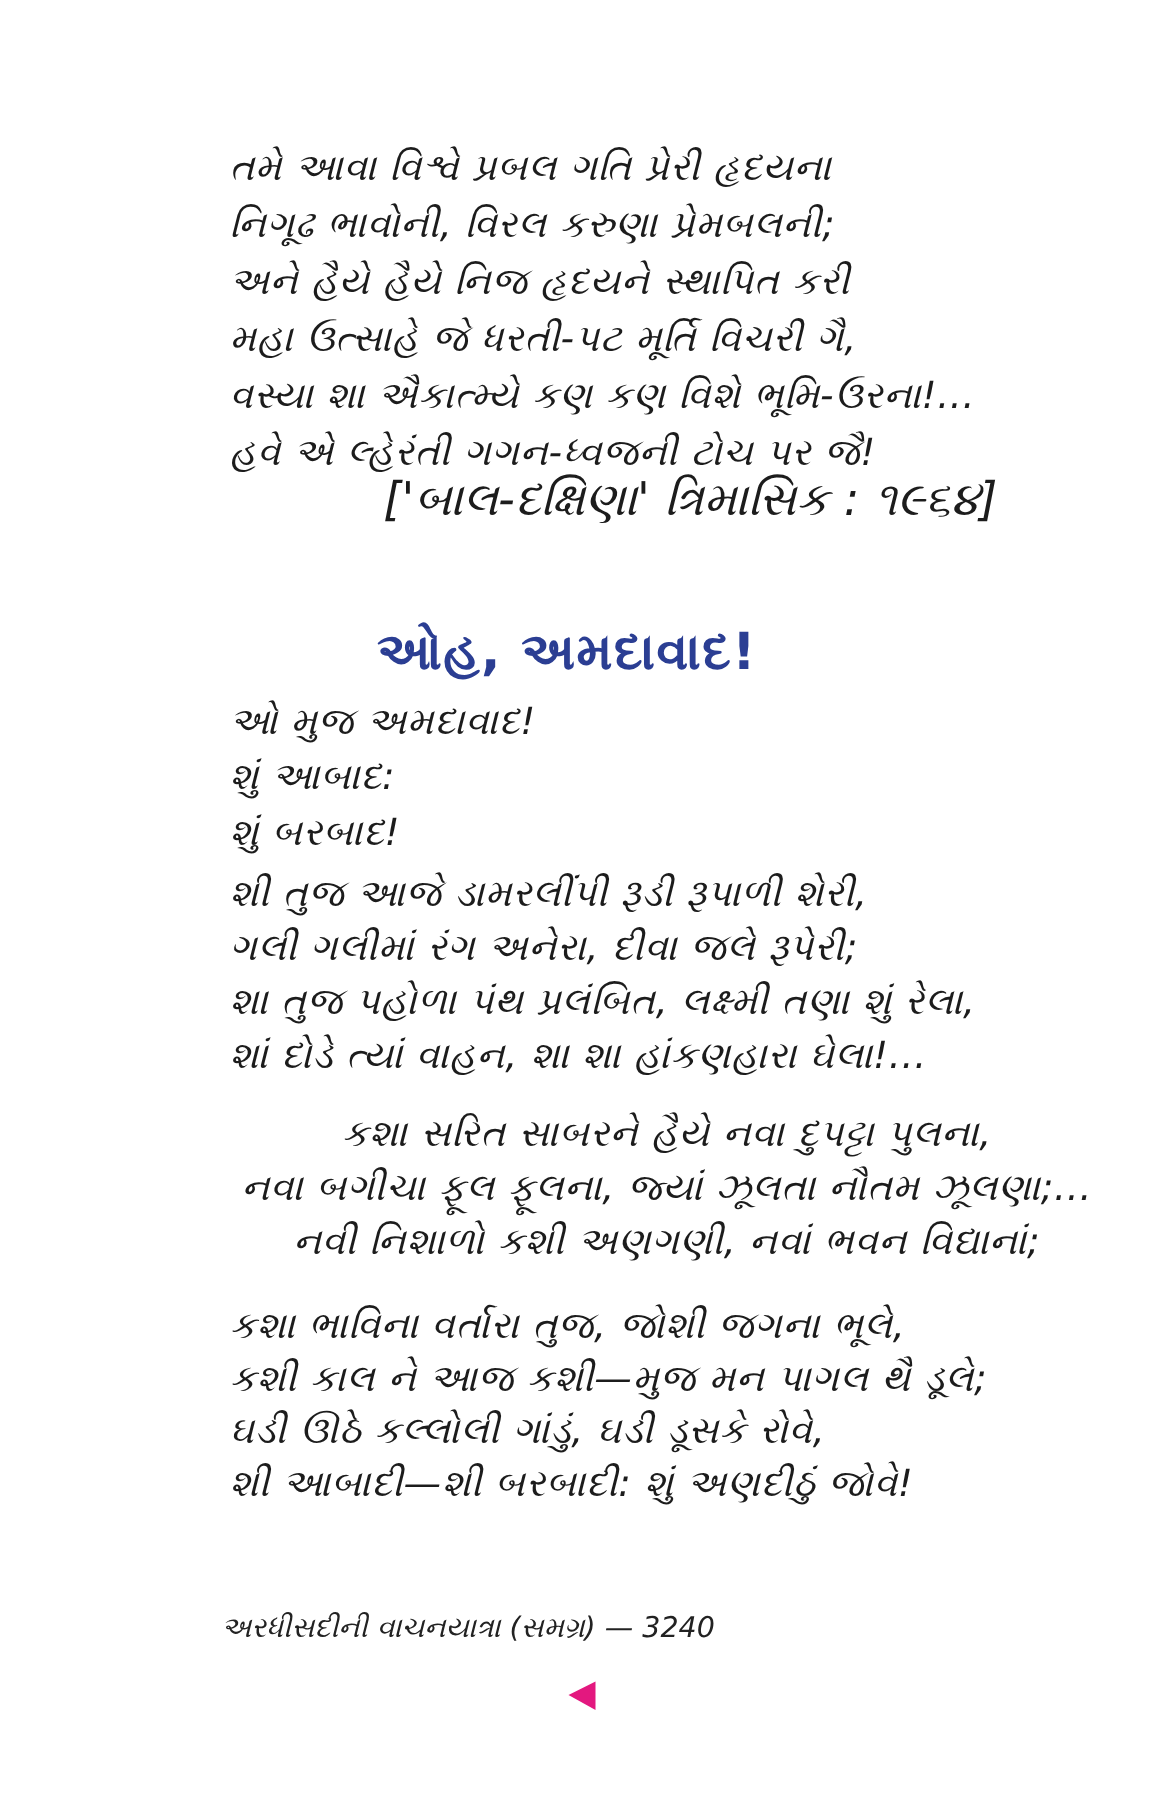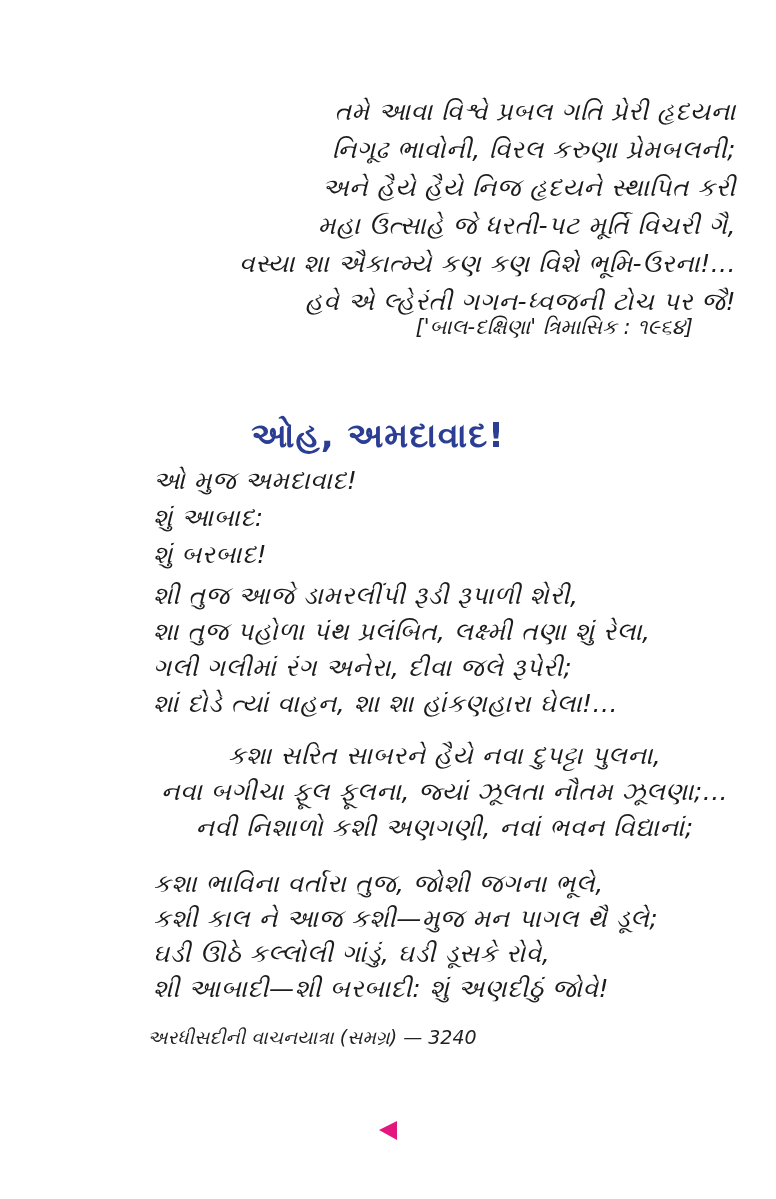--- a/index.html
+++ b/index.html
@@ -28,57 +28,56 @@
     white-space:nowrap;
     letter-spacing:0.5px;
   }
   .citation{
     position:absolute;
     top:315px;
     left:0;
     width:665px;
     text-align:right;
     font-style:italic;
-    font-size:21px;
+    font-size:31px;
     white-space:nowrap;
-    padding-left:28px;
   }
   .poem-title{
     position:absolute;
     top:392px;
     left:0;
     width:756px;
     text-align:center;
     font-weight:bold;
     font-size:34px;
     color:var(--title-color);
     letter-spacing:1px;
   }
   .page-footer{
     position:absolute;
-    top:1026px;
+    top:1074px;
     left:0;
     width:624px;
     text-align:center;
     font-style:italic;
     font-size:19px;
     color:#222222;
   }
   .back-tri{
     position:absolute;
     left:379px;
     top:1121px;
     width:0;height:0;
     border-top:9px solid transparent;
     border-bottom:10px solid transparent;
     border-right:18px solid var(--accent-pink);
     cursor:pointer;
   }
   #s1{top:93px;}
-  #s1 .poem-line{line-height:38px;text-align:right;}
+  #s1 .poem-line{line-height:38px;}
   #s2{top:462px;}
   #s3{top:578px;}
   #s3 .poem-line{line-height:36px;}
   #s4{top:738px;text-align:center;}
   #s4 .poem-line{line-height:36px;}
   #s5{top:866px;}
   #s5 .poem-line{line-height:35px;}
 </style>
 </head>
 <body>
@@ -99,22 +98,22 @@
   <h1 class="poem-title">ઓહ, અમદાવાદ!</h1>
 
   <div class="poem-block" id="s2">
     <div class="poem-line">ઓ મુજ અમદાવાદ!</div>
     <div class="poem-line">શું આબાદ:</div>
     <div class="poem-line">શું બરબાદ!</div>
   </div>
 
   <div class="poem-block" id="s3">
     <div class="poem-line">શી તુજ આજે ડામરલીંપી રૂડી રૂપાળી શેરી,</div>
+    <div class="poem-line">ગલી ગલીમાં રંગ અનેરા, દીવા જલે રૂપેરી;</div>
     <div class="poem-line">શા તુજ પહોળા પંથ પ્રલંબિત, લક્ષ્મી તણા શું રેલા,</div>
-    <div class="poem-line">ગલી ગલીમાં રંગ અનેરા, દીવા જલે રૂપેરી;</div>
     <div class="poem-line">શાં દોડે ત્યાં વાહન, શા શા હાંકણહારા ઘેલા!...</div>
   </div>
 
   <div class="poem-block" id="s4">
     <div class="poem-line">કશા સરિત સાબરને હૈયે નવા દુપટ્ટા પુલના,</div>
     <div class="poem-line">નવા બગીચા ફૂલ ફૂલના, જ્યાં ઝૂલતા નૌતમ ઝૂલણા;...</div>
     <div class="poem-line">નવી નિશાળો કશી અણગણી, નવાં ભવન વિદ્યાનાં;</div>
   </div>
 
   <div class="poem-block" id="s5">

